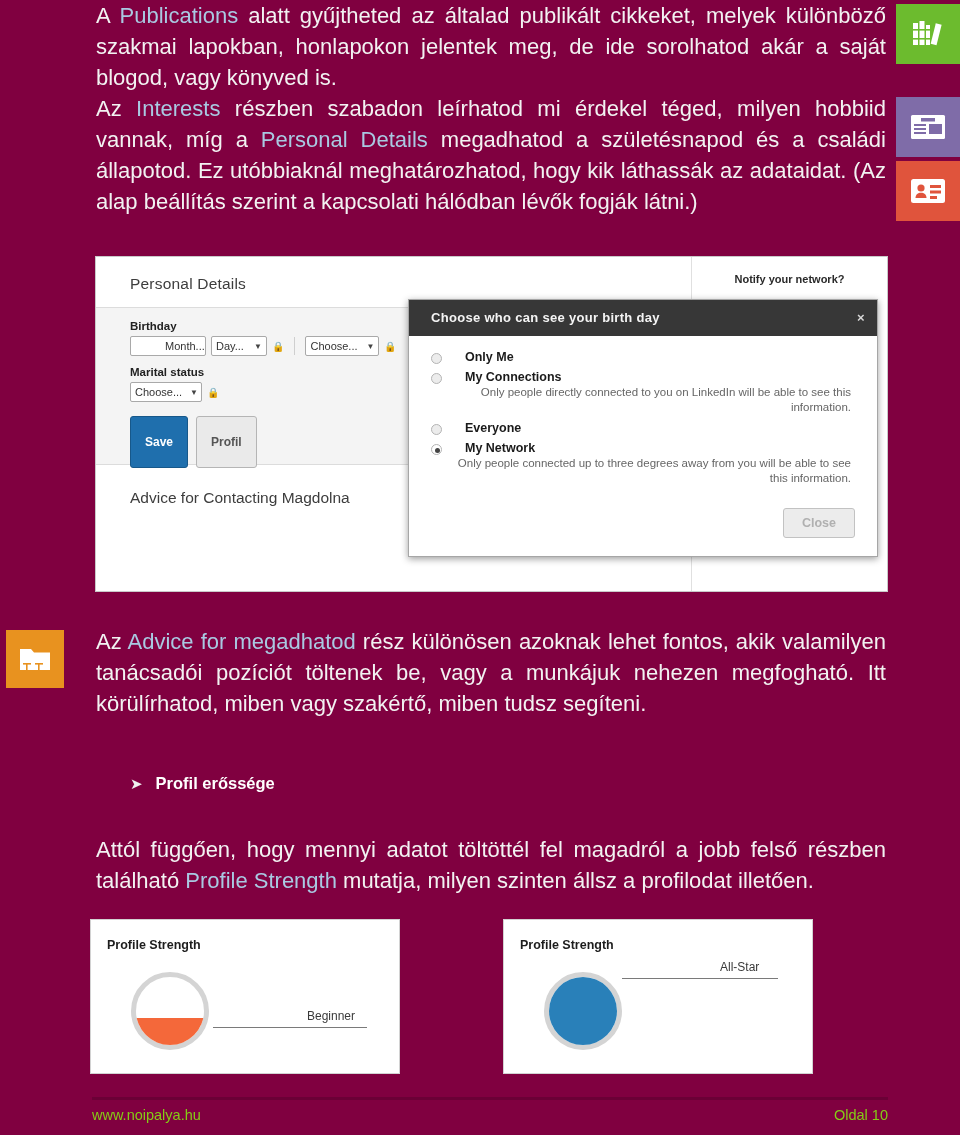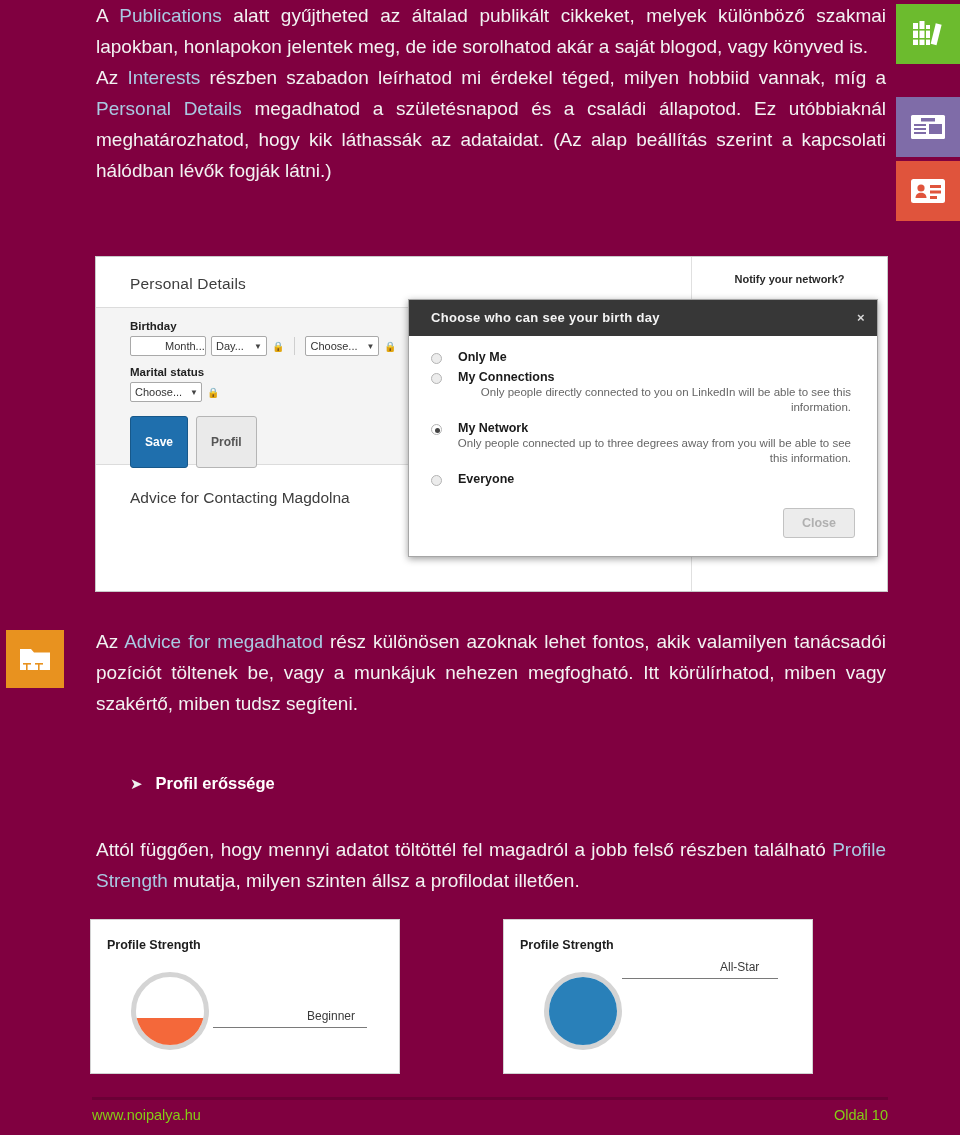--- a/index.html
+++ b/index.html
@@ -47,21 +47,21 @@
   
   .content {
     position: absolute;
     left: 96px;
     top: 0;
     width: 790px;
   }
   p.para {
     margin: 0;
     color: #f2f2f2;
-    font-size: 19px;
+    font-size: 22px;
     line-height: 31px;
     text-align: justify;
     text-justify: inter-word;
   }
   .hl { color: #a9c9e2; }
 
   
   .shot-pd {
     position: absolute;
     left: 95px;
@@ -169,21 +169,21 @@
     font-weight: bold;
     padding: 10px 12px 11px 22px;
     display: flex;
     align-items: center;
     justify-content: space-between;
     letter-spacing: .3px;
   }
   .modal-close { font-size: 13px; color: #d8d8d8; }
   .modal-body { padding: 14px 22px 18px 22px; }
   .opt { margin-bottom: 6px; }
-  .opt-head { display: flex; align-items: flex-start; gap: 16px; }
+  .opt-head { display: flex; align-items: flex-start; gap: 23px; }
   .radio {
     width: 11px; height: 11px; border-radius: 50%;
     border: 1px solid #b4b4b4; background: #ececec;
     margin-top: 3px; flex: none; position: relative;
   }
   .radio.on { background: #fff; }
   .radio.on::after {
     content: ""; position: absolute; left: 2.5px; top: 2.5px;
     width: 5px; height: 5px; border-radius: 50%; background: #444;
   }
@@ -361,31 +361,31 @@
       <div class="opt">
         <div class="opt-head">
           <span class="radio"></span>
           <span class="opt-label">My Connections</span>
         </div>
         <div class="opt-desc">Only people directly connected to you on LinkedIn will be able to see this information.</div>
       </div>
 
       <div class="opt">
         <div class="opt-head">
+          <span class="radio"></span>
+          <span class="opt-label">Everyone</span>
+        </div>
+      </div>
+
+      <div class="opt">
+        <div class="opt-head">
           <span class="radio on"></span>
           <span class="opt-label">My Network</span>
         </div>
         <div class="opt-desc">Only people connected up to three degrees away from you will be able to see this information.</div>
-      </div>
-
-      <div class="opt">
-        <div class="opt-head">
-          <span class="radio"></span>
-          <span class="opt-label">Everyone</span>
-        </div>
       </div>
 
       <div class="modal-btn">Close</div>
     </div>
   </div>
 </div>
 
 <div class="content" style="top:626px;">
   <p class="para">
     <span>Az </span><span class="hl">Advice for megadhatod</span><span> rész különösen azoknak lehet fontos, akik valamilyen tanácsadói pozíciót töltenek be, vagy a munkájuk nehezen megfogható. Itt körülírhatod, miben vagy szakértő, miben tudsz segíteni.</span>

